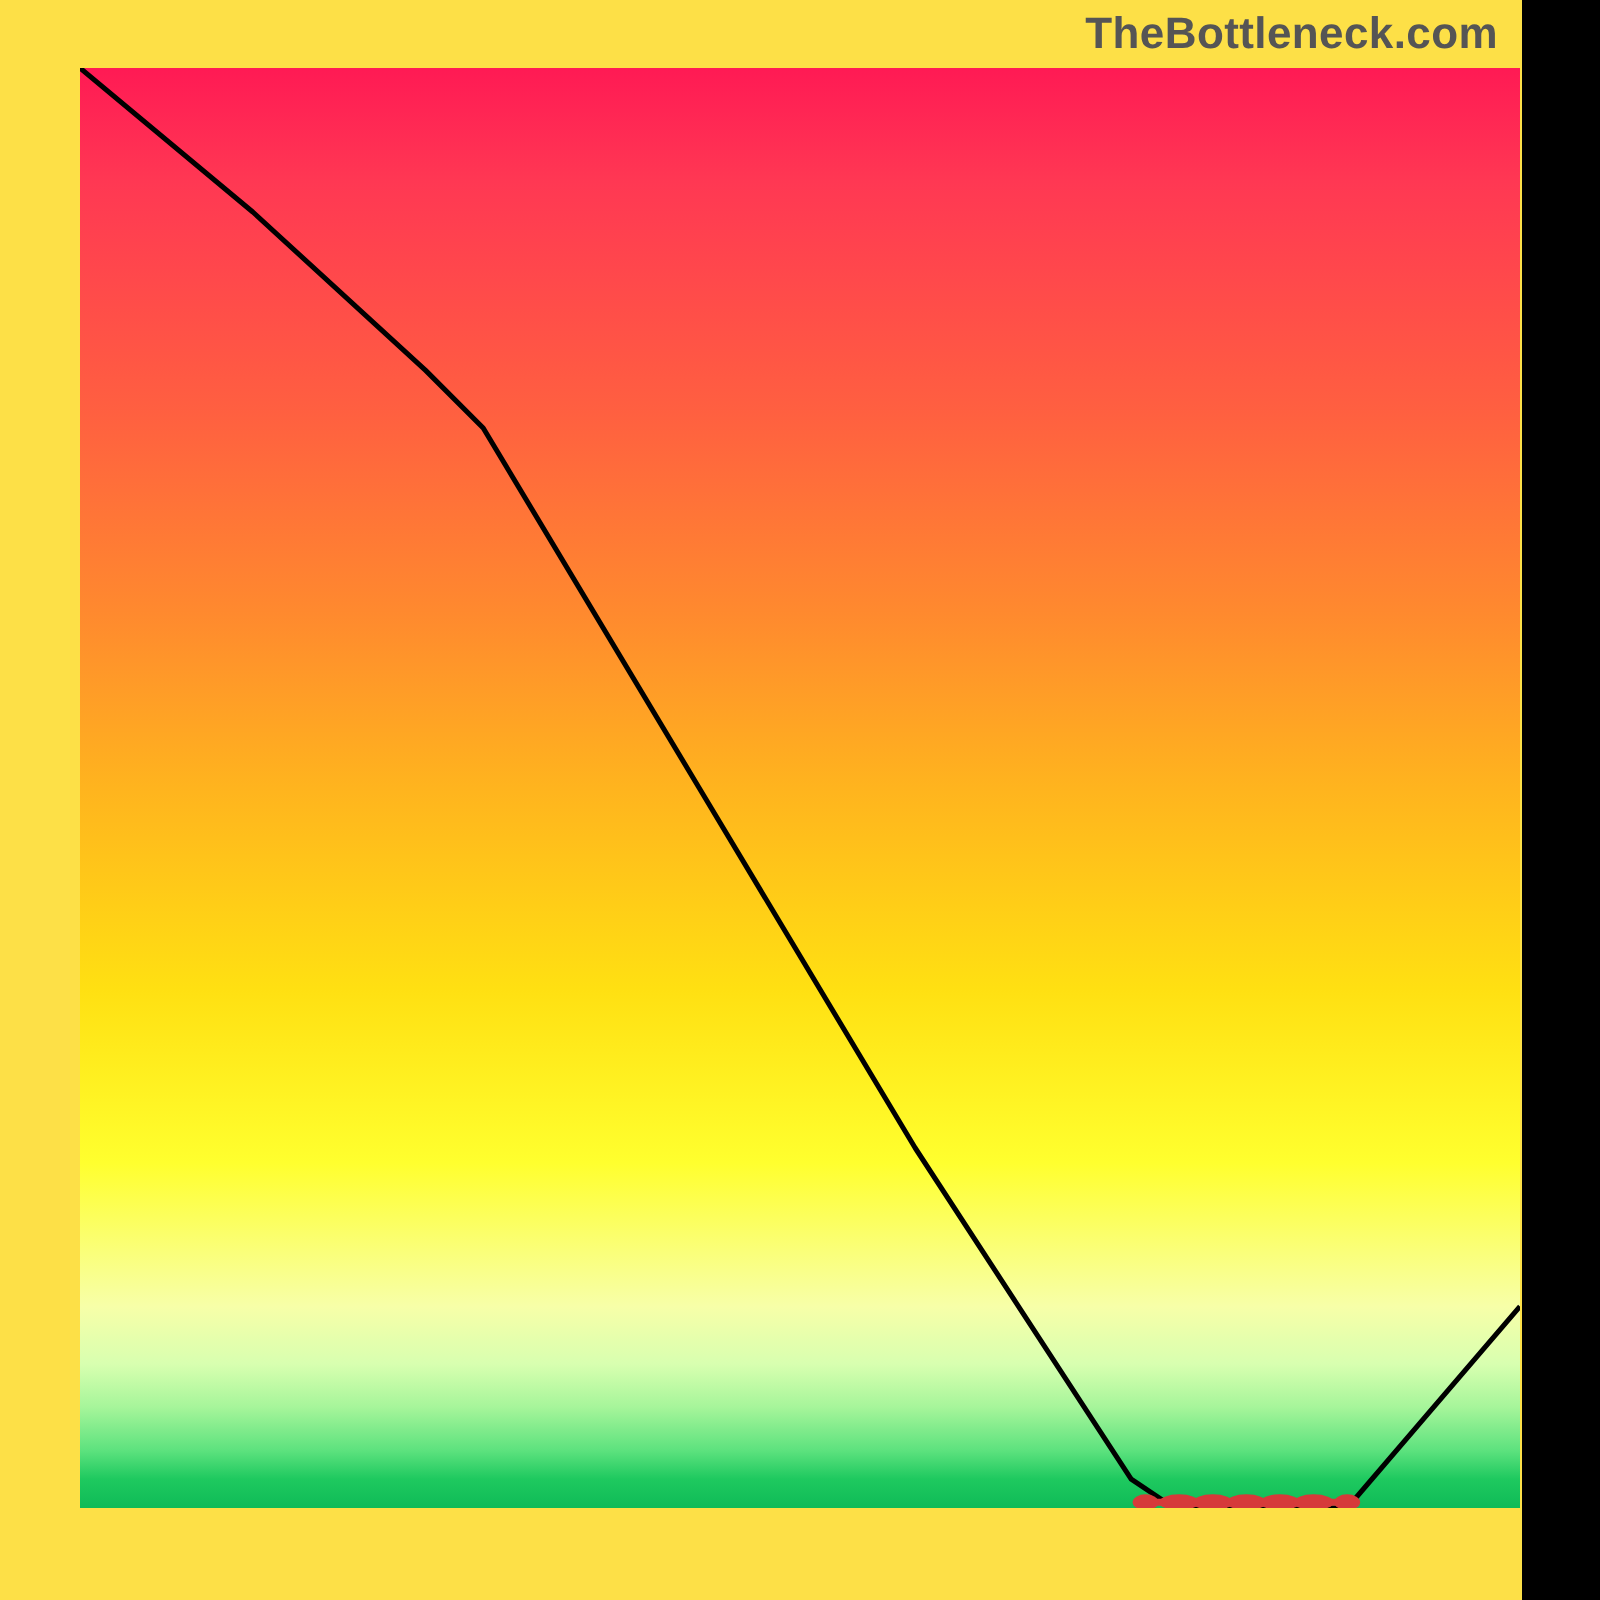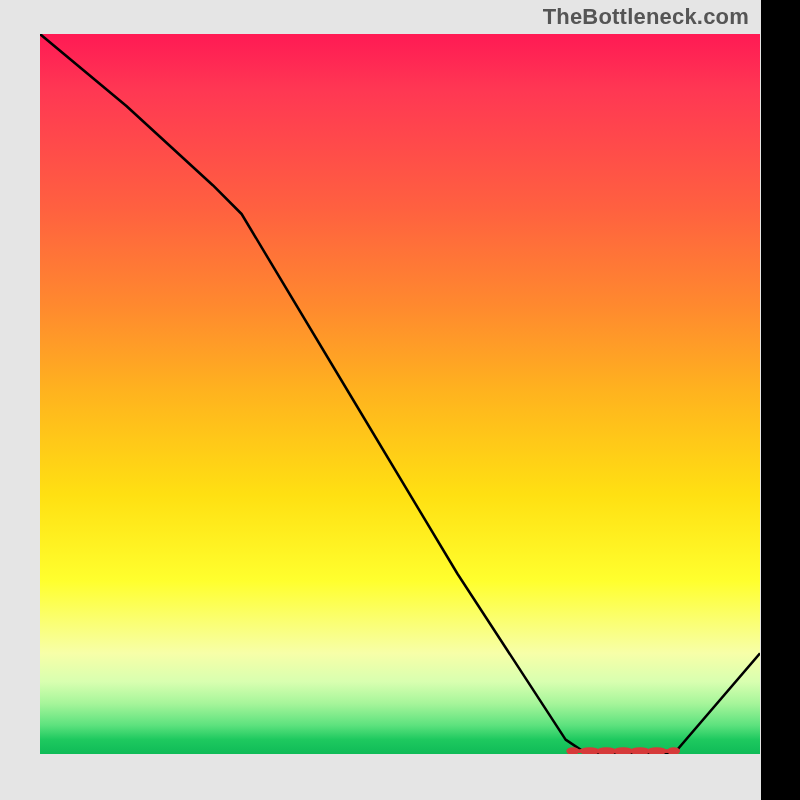--- a/index.html
+++ b/index.html
@@ -8,21 +8,21 @@
     width: 800px;
     height: 800px;
     background: #000;
     font-family: Arial, Helvetica, sans-serif;
     overflow: hidden;
   }
   .frame {
     position: relative;
     width: 761px;
     height: 800px;
-    background: #e5e5e5;
+    background: #fde047;
   }
   .watermark {
     position: absolute;
     top: 4px;
     right: 12px;
     color: #555;
     font-size: 22px;
     font-weight: 600;
     letter-spacing: 0.2px;
     user-select: none;

